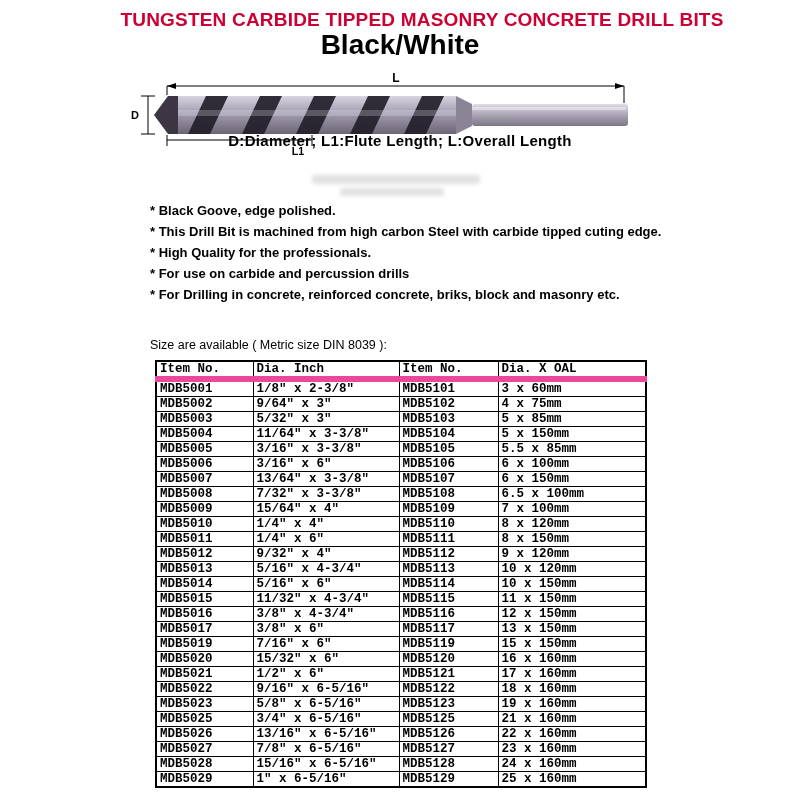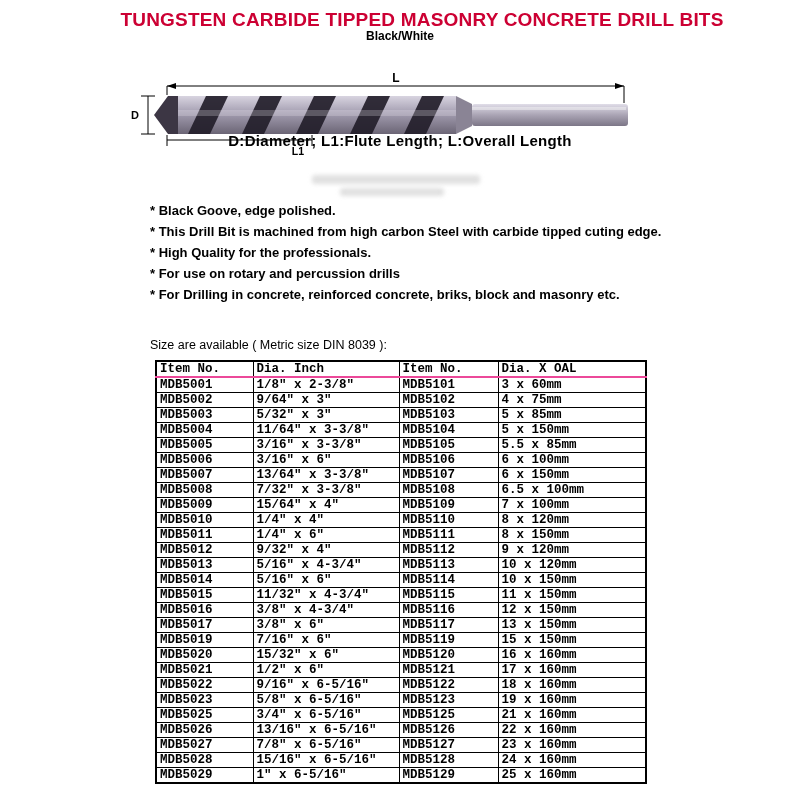--- a/index.html
+++ b/index.html
@@ -12,21 +12,21 @@
     color:#000;
   }
   .page-title {
     position:absolute; top:9px; left:0; width:100%;
     text-align:center; font-size:19px; font-weight:bold;
     letter-spacing:0.2px;
     padding-left:22px;
   }
   .subtitle {
     position:absolute; top:29px; left:0; width:100%;
-    text-align:center; font-size:12px; font-weight:bold;
+    text-align:center; font-size:28px; font-weight:bold;
   }
   .drill-svg { position:absolute; left:118px; top:58px; }
   svg text { font-family:"Liberation Sans", sans-serif; fill:#000; }
   .caption {
     position:absolute; top:132px; left:0; width:100%;
     text-align:center; font-size:15px; font-weight:bold;
     letter-spacing:0.3px;
   }
   .ghost {
     position:absolute; background:#c2c2c2; opacity:0.5;
@@ -51,21 +51,21 @@
   }
   .size-table th, .size-table td {
     border:1px solid #000;
     padding:0 3px;
     font-size:12.5px;
     line-height:14px;
     font-weight:bold;
     text-align:left;
     white-space:nowrap;
   }
-  .size-table th { border-bottom:2px solid #ec4899;margin-left:16px; }
+  .size-table th { border-bottom:6px solid #ec4899;margin-left:16px; }
   col.c1 { width:97px; }
   col.c2 { width:146px; }
   col.c3 { width:99px; }
   col.c4 { width:148px; }
 </style>
 </head>
 <body>
 
 <div class="page-title" style="color: rgb(204, 0, 51);">TUNGSTEN CARBIDE TIPPED MASONRY CONCRETE DRILL BITS</div>
 <div class="subtitle">Black/White</div>
@@ -124,21 +124,21 @@
 
 <div class="caption">D:Diameter; L1:Flute Length; L:Overall Length</div>
 
 <div class="ghost" id="ghost1"></div>
 <div class="ghost" id="ghost2"></div>
 
 <div class="features">
     <div>* Black Goove, edge polished.</div>
     <div>* This Drill Bit is machined from high carbon Steel with carbide tipped cuting edge.</div>
     <div>* High Quality for the professionals.</div>
-    <div>* For use on rotary and percussion drills</div>
+    <div>* For use on carbide and percussion drills</div>
     <div>* For Drilling in concrete, reinforced concrete, briks, block and masonry etc.</div>
   </div>
 
 <div class="sizes-heading">Size are available ( Metric size DIN 8039 ):</div>
 
 <table class="size-table">
   <colgroup>
     <col class="c1">
       <col class="c2">
       <col class="c3">

